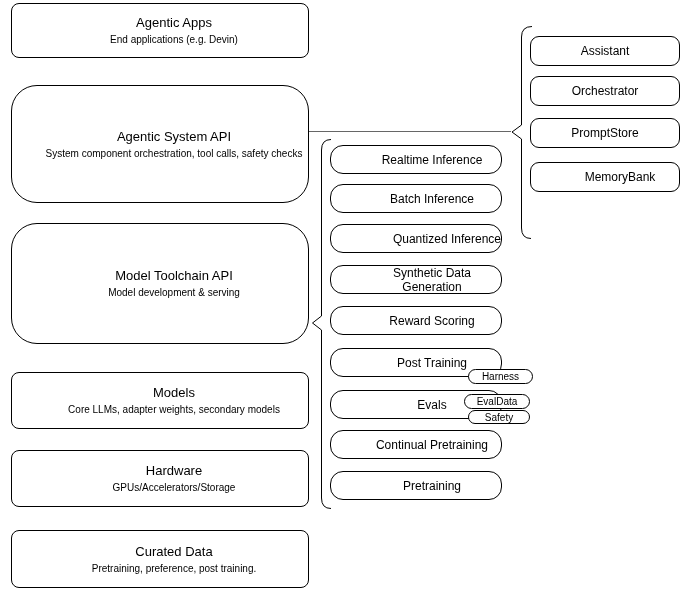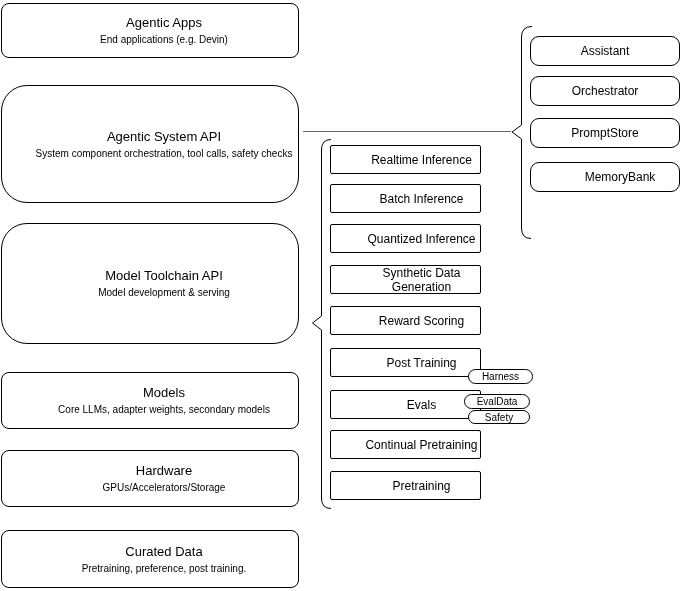--- a/index.html
+++ b/index.html
@@ -10,26 +10,26 @@
     color:#000;
   }
   svg.overlay { position:absolute; left:0; top:0; pointer-events:none; }
   .box {
     position:absolute; box-sizing:border-box;
     background:#ffffff; border:1px solid #000;
     display:flex; flex-direction:column;
     align-items:center; justify-content:center;
     text-align:center;
   }
-  .lbox { left:1px; width:298px; border-radius:8px;padding-left:28px; }
+  .lbox { left:11px; width:298px; border-radius:8px;padding-left:28px; }
   .lbox.bigr { border-radius:26px; }
   .lbox .title { font-size:13px; line-height:15px; }
   .lbox .sub   { font-size:10px; line-height:12px; margin-top:4px; }
   .mbox {
-    left:330px; width:151px; height:29px; border-radius:2px;
+    left:330px; width:172px; height:29px; border-radius:13px;
     font-size:12px;
     padding-left:32px;
   }
   .rbox {
     left:530px; width:150px; height:30px; border-radius:9px;
     font-size:12px;
     justify-content:center;
   }
   .pill {
     position:absolute; box-sizing:border-box;
@@ -79,21 +79,21 @@
     <div class="title">Curated Data</div>
     <div class="sub">Pretraining, preference, post training.</div>
   </div>
 
   <div class="box mbox" style="top:145px;">
     <span>Realtime Inference</span>
   </div>
   <div class="box mbox" style="top:184px;">
     <span>Batch Inference</span>
   </div>
-  <div class="box mbox" style="top:224px;">
+  <div class="box mbox" style="top:224px;align-items:flex-end;">
     <span>Quantized Inference</span>
   </div>
   <div class="box mbox" style="top:265px;">
     <span>Synthetic Data Generation</span>
   </div>
   <div class="box mbox" style="top:306px;">
     <span>Reward Scoring</span>
   </div>
   <div class="box mbox" style="top:348px;">
     <span>Post Training</span>

